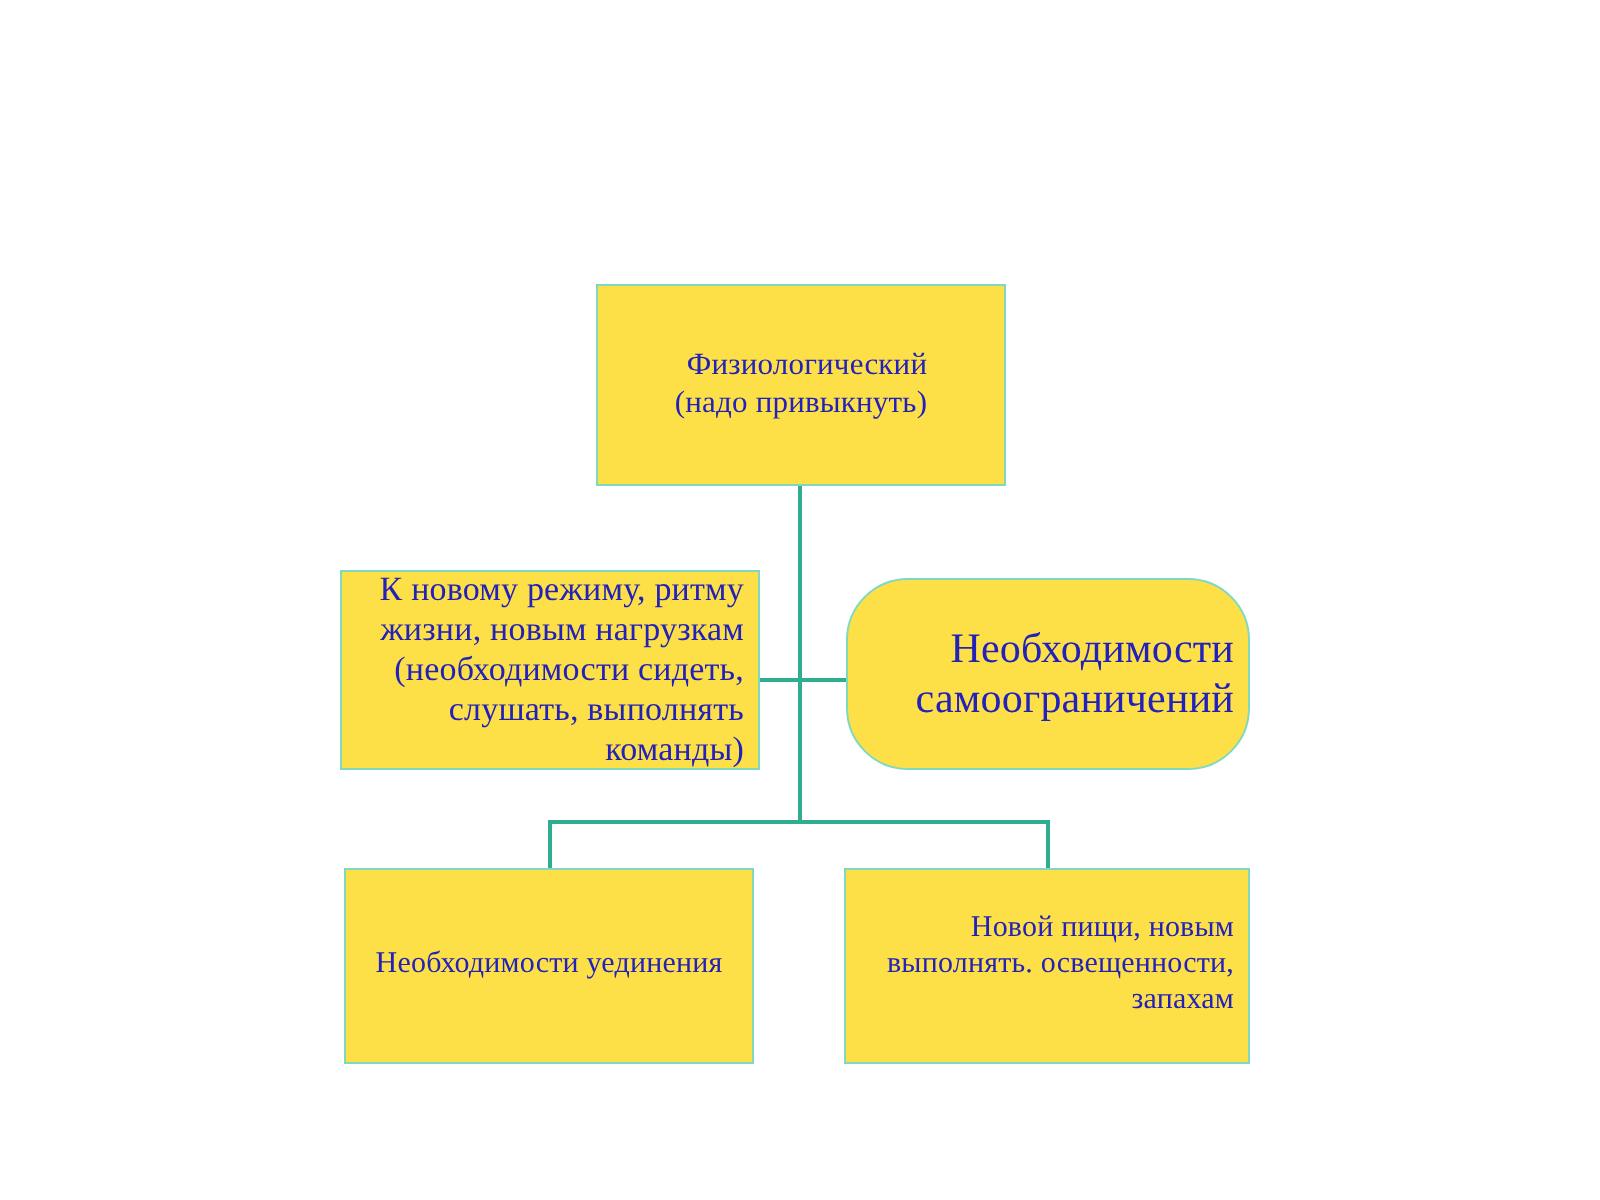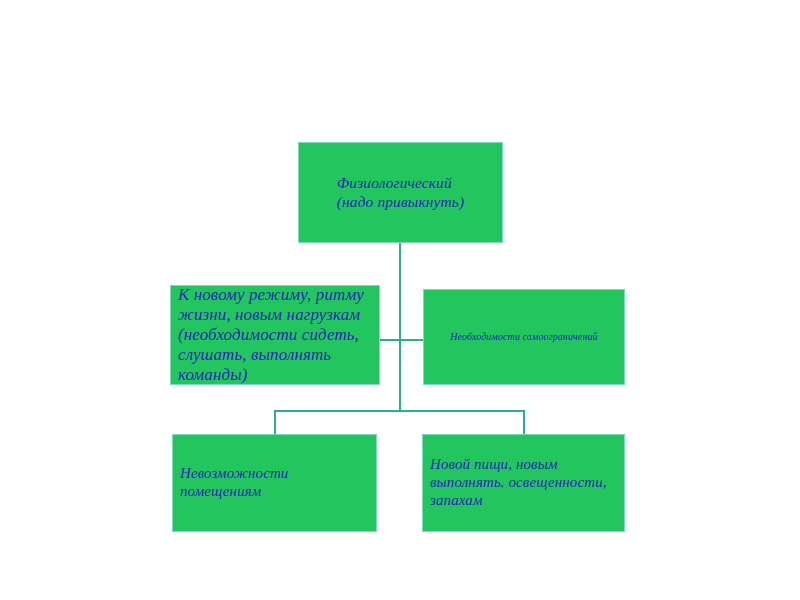--- a/index.html
+++ b/index.html
@@ -12,42 +12,41 @@
     position: relative;
     width: 800px;
     height: 600px;
     background: #ffffff;
     overflow: hidden;
     font-family: "Liberation Serif", "DejaVu Serif", serif;
   }
   .node {
     position: absolute;
     box-sizing: border-box;
-    background: #22c55e;
+    background: #fde047;
     border: 1px solid #7fd9c0;
     color: #2222bb;
     display: flex;
     align-items: center;
     justify-content: center;
-    text-align: left;
+    text-align: right;
     line-height: 1.18;
     letter-spacing: 0.1px;
     z-index: 2;
-    font-style: italic;
   }
   .node .txt {
     display: block;
     padding: 0 7px;
     white-space: pre-line;
   }
 
   
   #node-root      { left: 298px; top: 142px; width: 205px; height: 101px; font-size: 15.5px; }
   #node-regime    { left: 170px; top: 285px; width: 210px; height: 100px; font-size: 17px; }
-  #node-selflimit { left: 423px; top: 289px; width: 202px; height:  96px; font-size: 10px; }
+  #node-selflimit { left: 423px; top: 289px; width: 202px; height:  96px; font-size: 21px; border-radius: 31px; }
   #node-solitude  { left: 172px; top: 434px; width: 205px; height:  98px; font-size: 15px; }
   #node-food      { left: 422px; top: 434px; width: 203px; height:  98px; font-size: 15px; }
 
   
   .conn {
     position: absolute;
     background: #2eae8e;
     z-index: 1;
   }
   
@@ -78,20 +77,20 @@
 
   <div class="node" id="node-regime">
     <span class="txt">К  новому режиму, ритму жизни, новым нагрузкам (необходимости сидеть, слушать, выполнять команды)</span>
   </div>
 
   <div class="node" id="node-selflimit">
     <span class="txt">Необходимости самоограничений</span>
   </div>
 
   <div class="node" id="node-solitude">
-    <span class="txt">Невозможности помещениям</span>
+    <span class="txt">Необходимости уединения</span>
   </div>
 
   <div class="node" id="node-food">
     <span class="txt">Новой пищи, новым выполнять. освещенности, запахам</span>
   </div>
 
 </div>
 
 </body></html>

